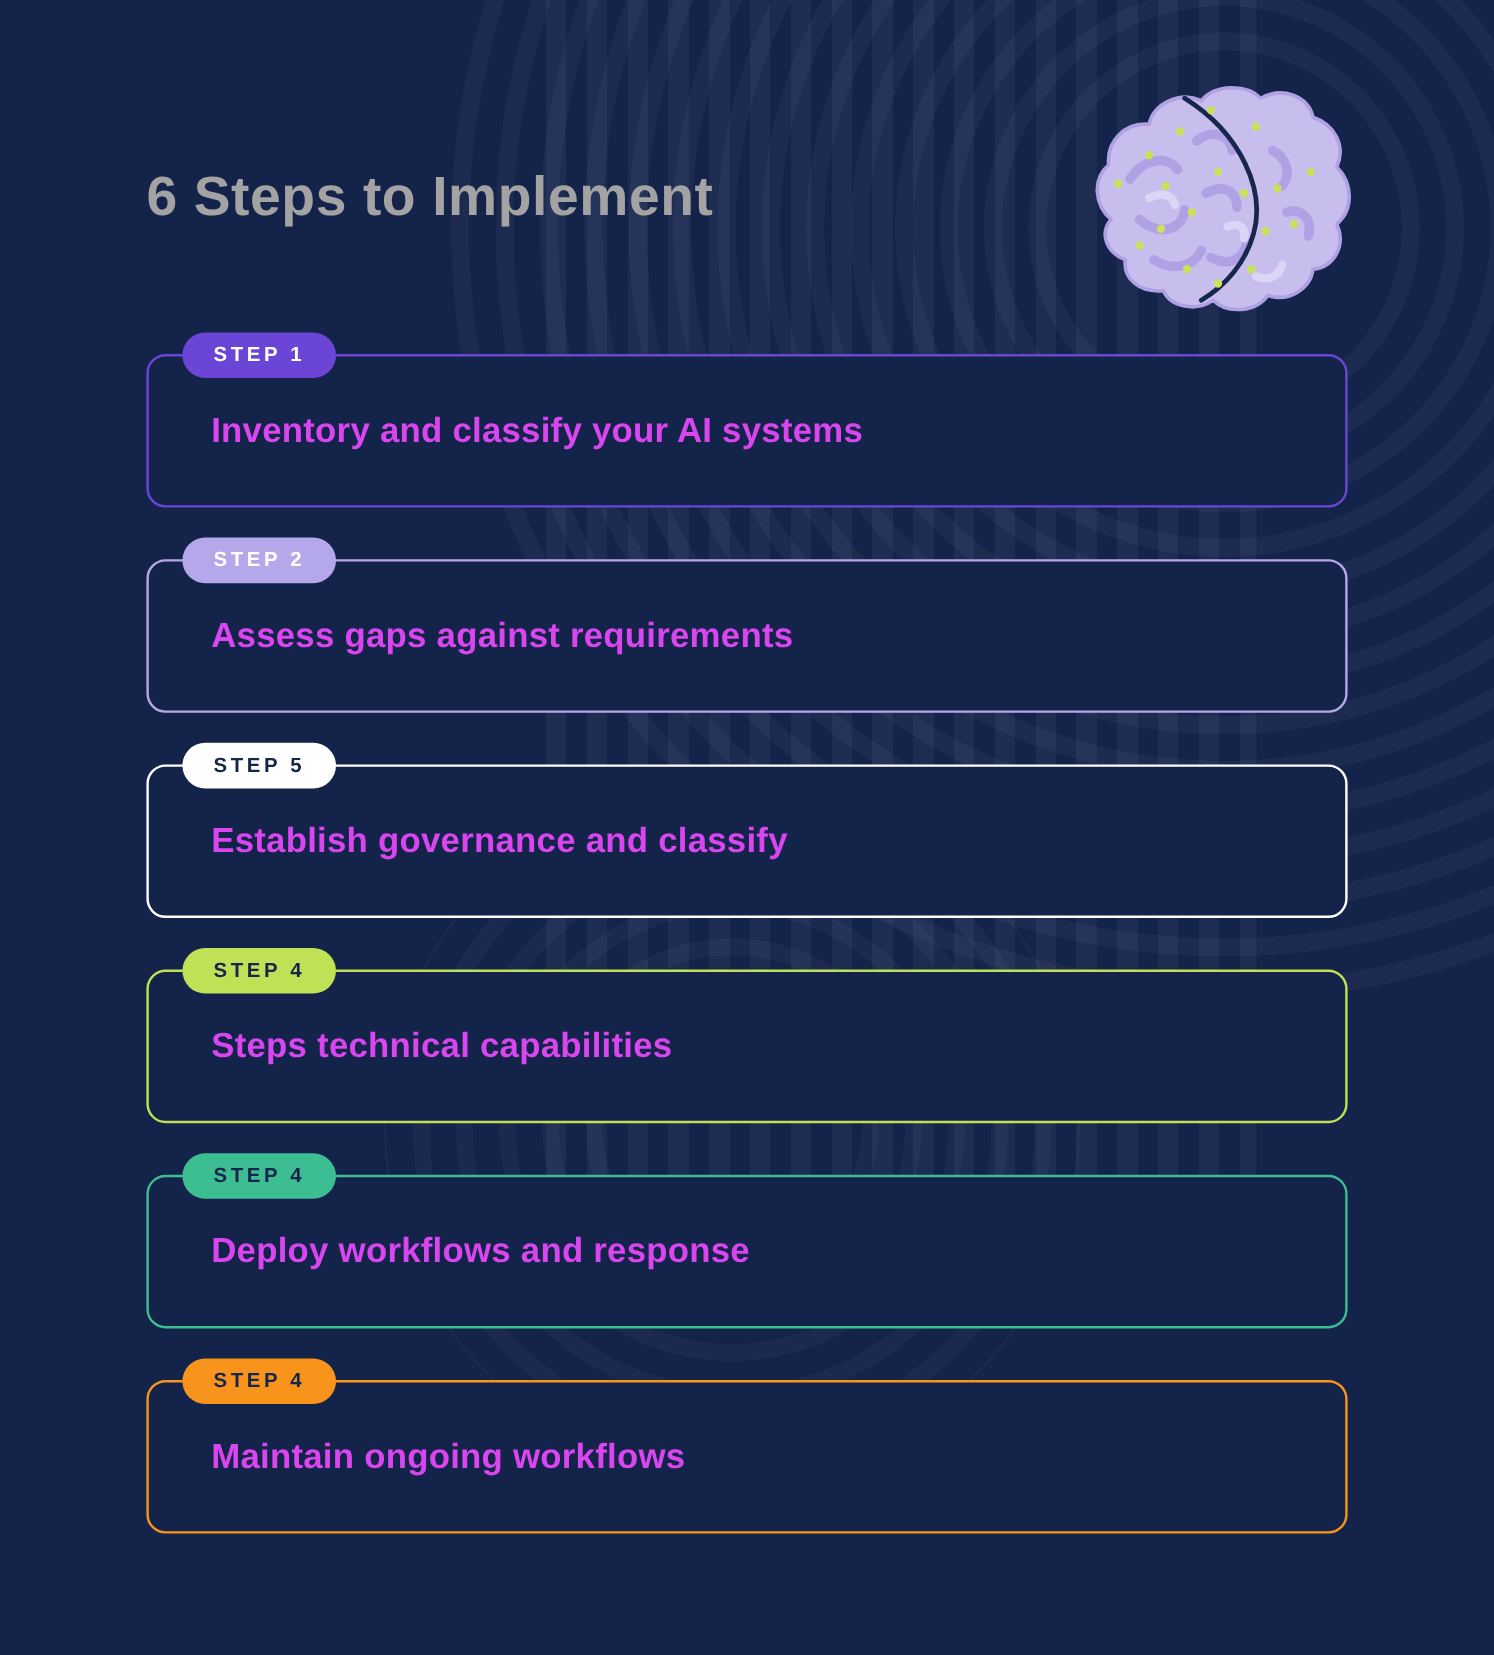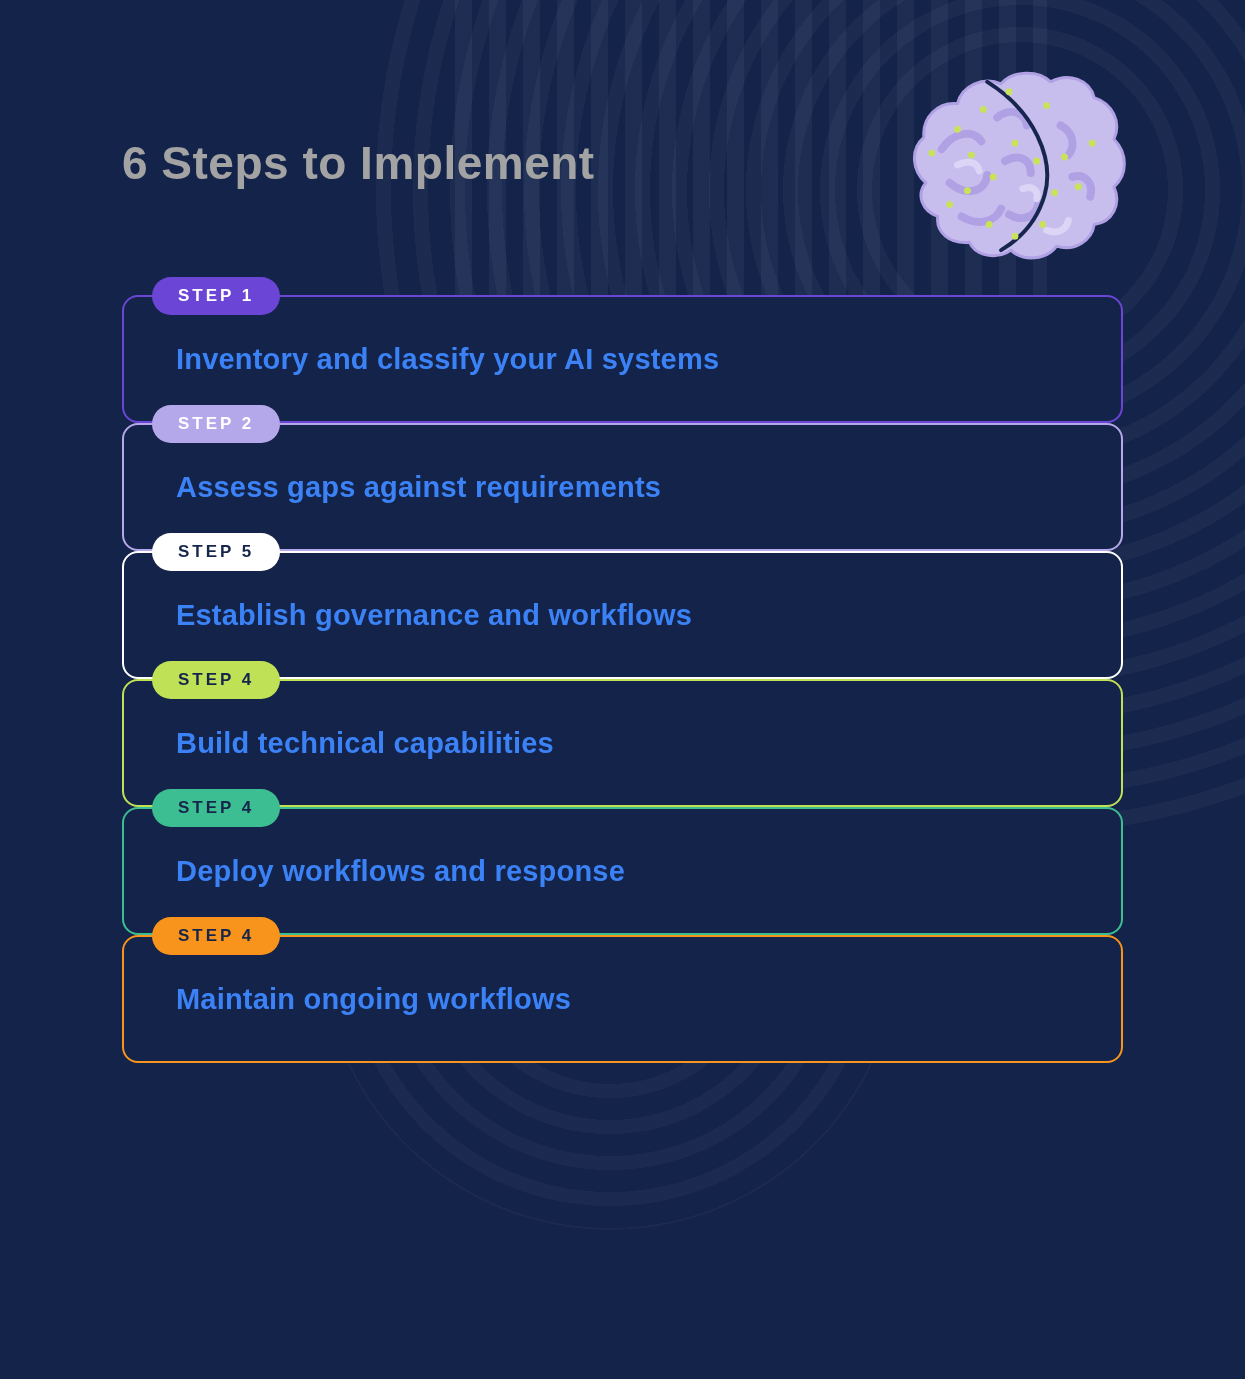--- a/index.html
+++ b/index.html
@@ -39,38 +39,38 @@
     position: absolute; left: 122px; top: 104px;
     font-size: 46px; line-height: 57px; font-weight: 700;
     letter-spacing: 0.5px; z-index: 2;
   }
   .brain { position: absolute; left: 897px; top: 66px; width: 230px; height: 198px; z-index: 2; }
 
   
   .steps { position: absolute; left: 122px; top: 295px; width: 1001px; z-index: 2; }
   .card {
     position: relative;
-    height: 128px; 
+    height: 128px; margin-bottom: 43px;
     border: 2px solid var(--accent);
     border-radius: 16px;
     background: #142349;
     box-sizing: border-box;
     display: flex; align-items: center;
   }
   .badge {
     position: absolute; left: 28px; top: -20px;
     height: 38px; line-height: 38px; padding: 0 26px;
     border-radius: 19px;
     background: var(--accent);
     color: var(--badge-text);
     font-size: 17px; font-weight: 700; letter-spacing: 3px;
     white-space: nowrap;
   }
   .card-text {
-    color: #3b82f6; font-size: 29px; font-weight: 700;
+    color: #d946ef; font-size: 29px; font-weight: 700;
     padding-left: 52px; letter-spacing: 0.2px;
   }
 </style>
 </head>
 <body style="background: rgb(20, 35, 73);">
 
 <div class="decor stripes"></div>
 <div class="decor rings rings-top-right"></div>
 <div class="decor rings rings-bottom"></div>
 
@@ -122,25 +122,25 @@
   <div class="card" style="--accent: #6b46d6; --badge-text: #ffffff;">
     <span class="badge">STEP 1</span>
     <span class="card-text">Inventory and classify your AI systems</span>
   </div>
   <div class="card" style="--accent: #b5a8ea; --badge-text: #ffffff;">
     <span class="badge">STEP 2</span>
     <span class="card-text">Assess gaps against requirements</span>
   </div>
   <div class="card" style="--accent: #ffffff; --badge-text: #15254c;">
     <span class="badge">STEP 5</span>
-    <span class="card-text">Establish governance and workflows</span>
+    <span class="card-text">Establish governance and classify</span>
   </div>
   <div class="card" style="--accent: #bfe155; --badge-text: #15254c;">
     <span class="badge">STEP 4</span>
-    <span class="card-text">Build technical capabilities</span>
+    <span class="card-text">Steps technical capabilities</span>
   </div>
   <div class="card" style="--accent: #3dbe92; --badge-text: #15254c;">
     <span class="badge">STEP 4</span>
     <span class="card-text">Deploy workflows and response</span>
   </div>
   <div class="card" style="--accent: #f8941c; --badge-text: #15254c;">
     <span class="badge">STEP 4</span>
     <span class="card-text">Maintain ongoing workflows</span>
   </div>
 </div>

